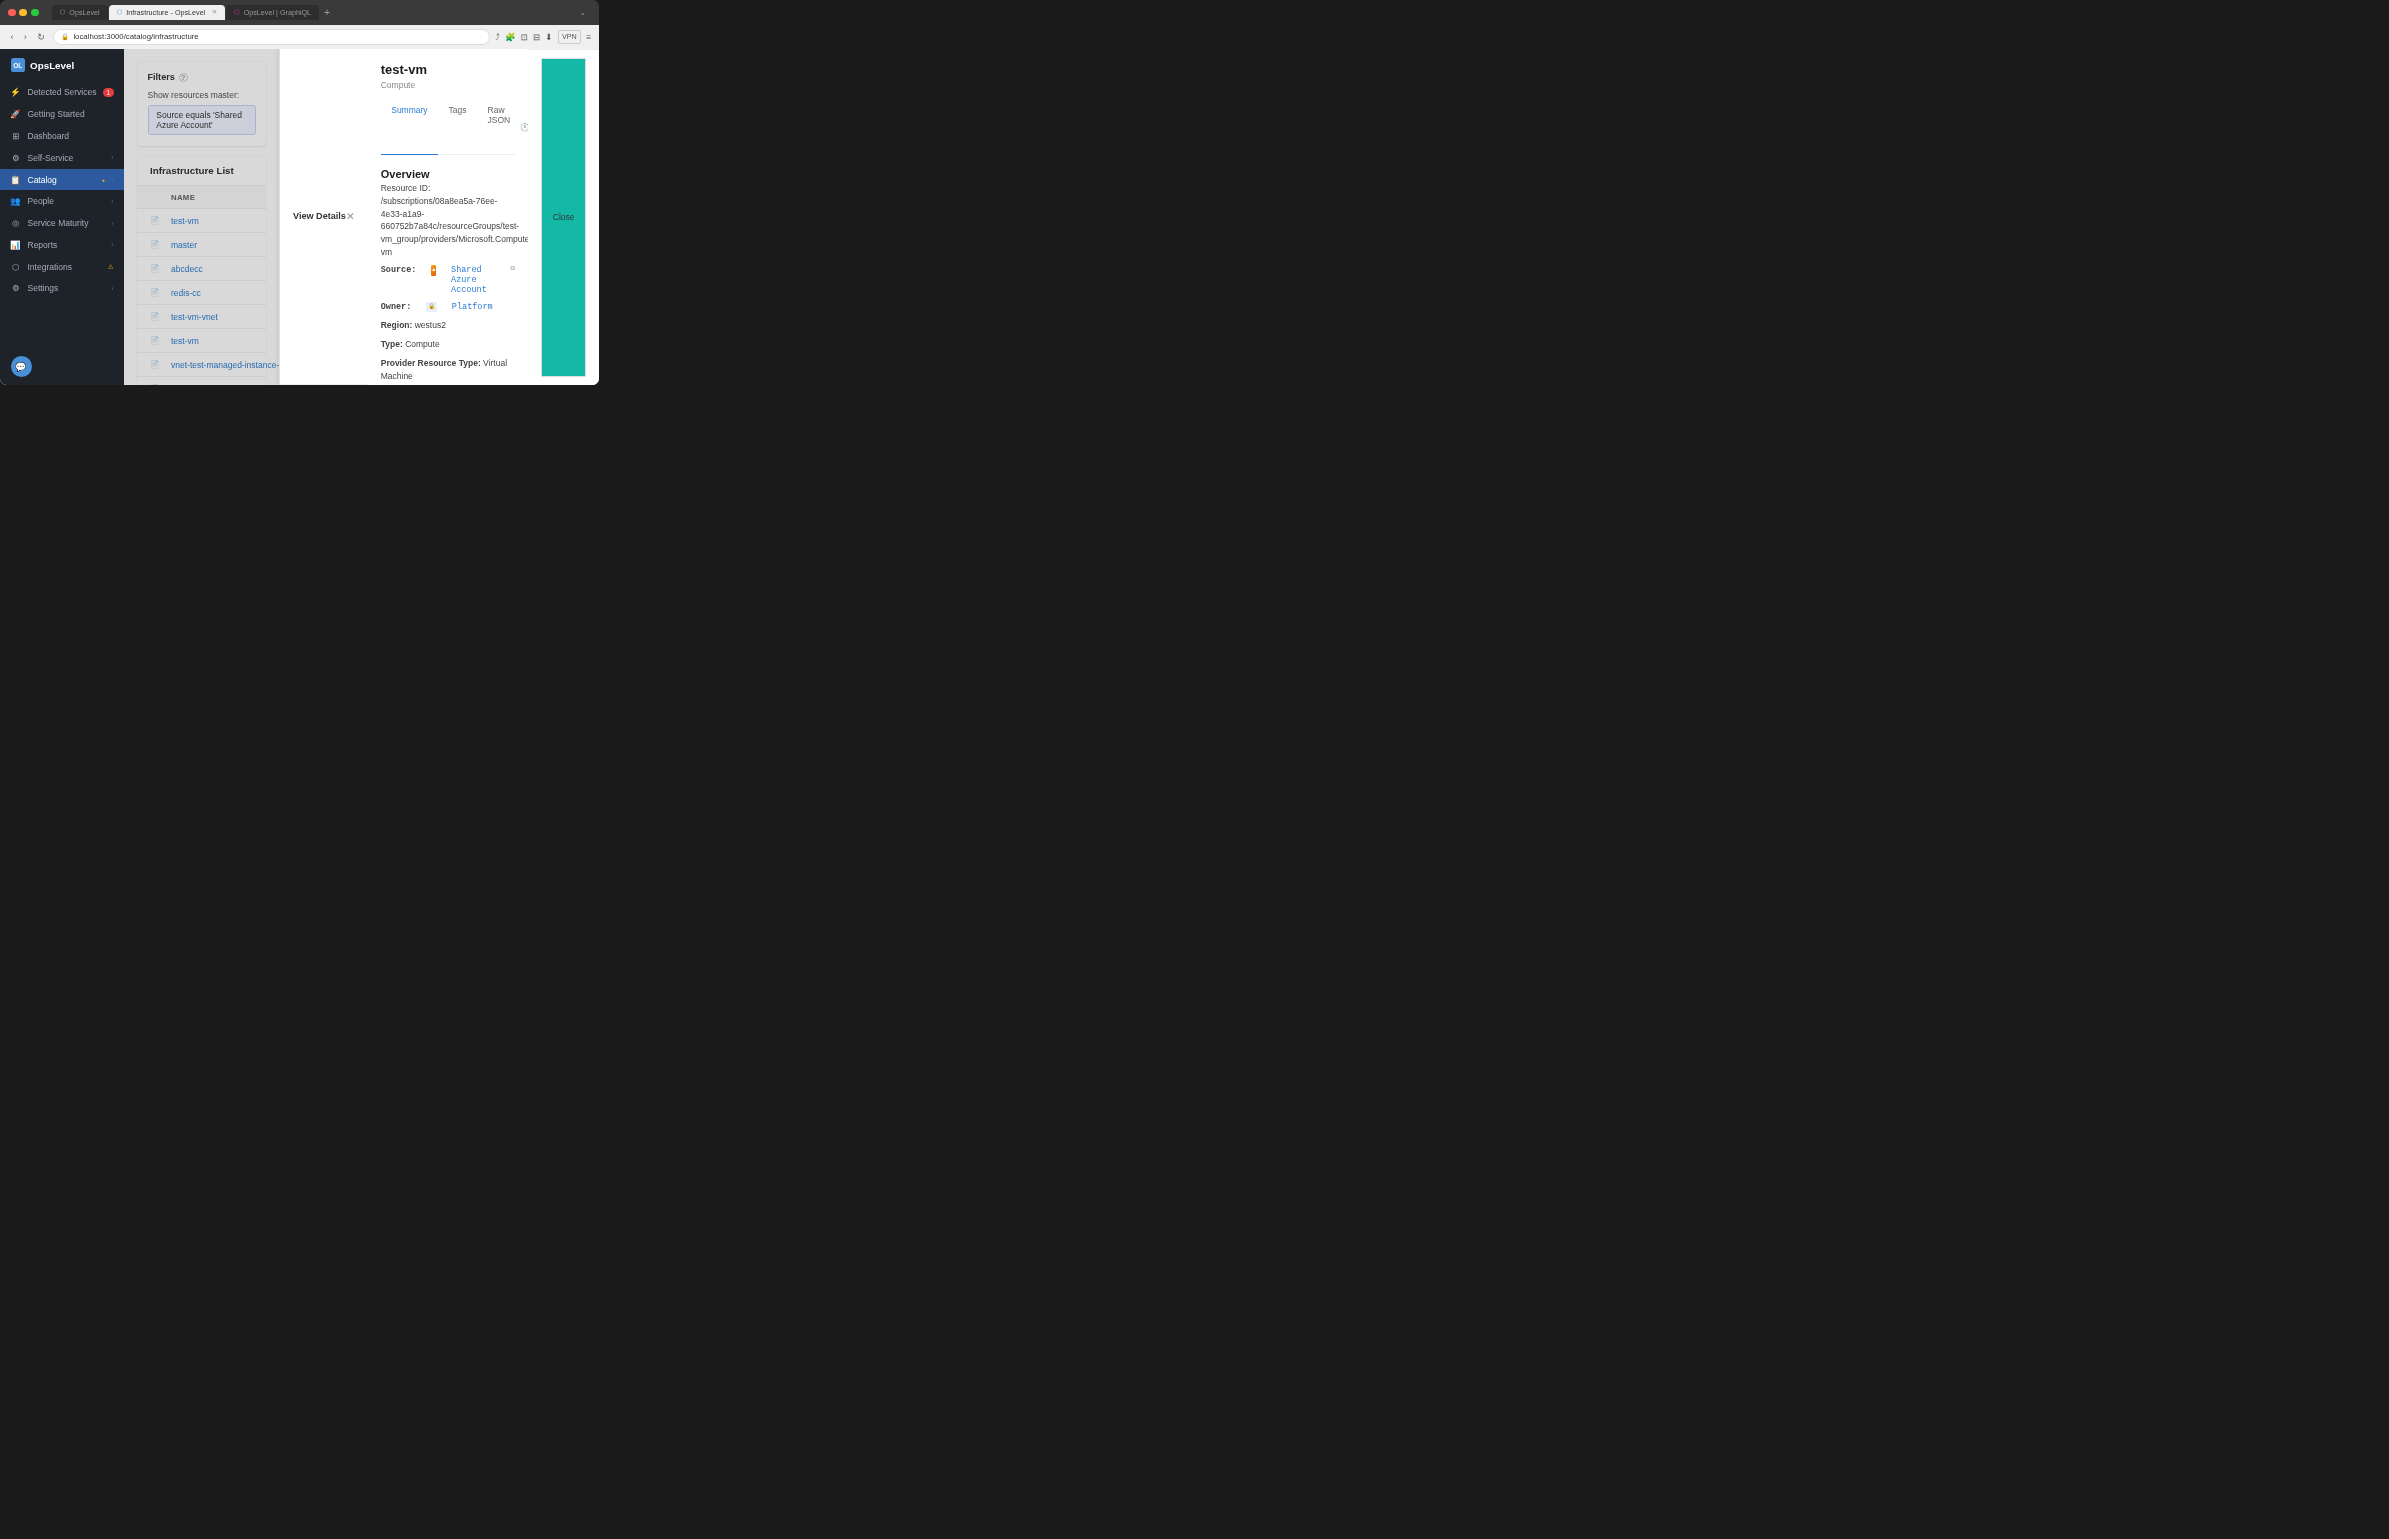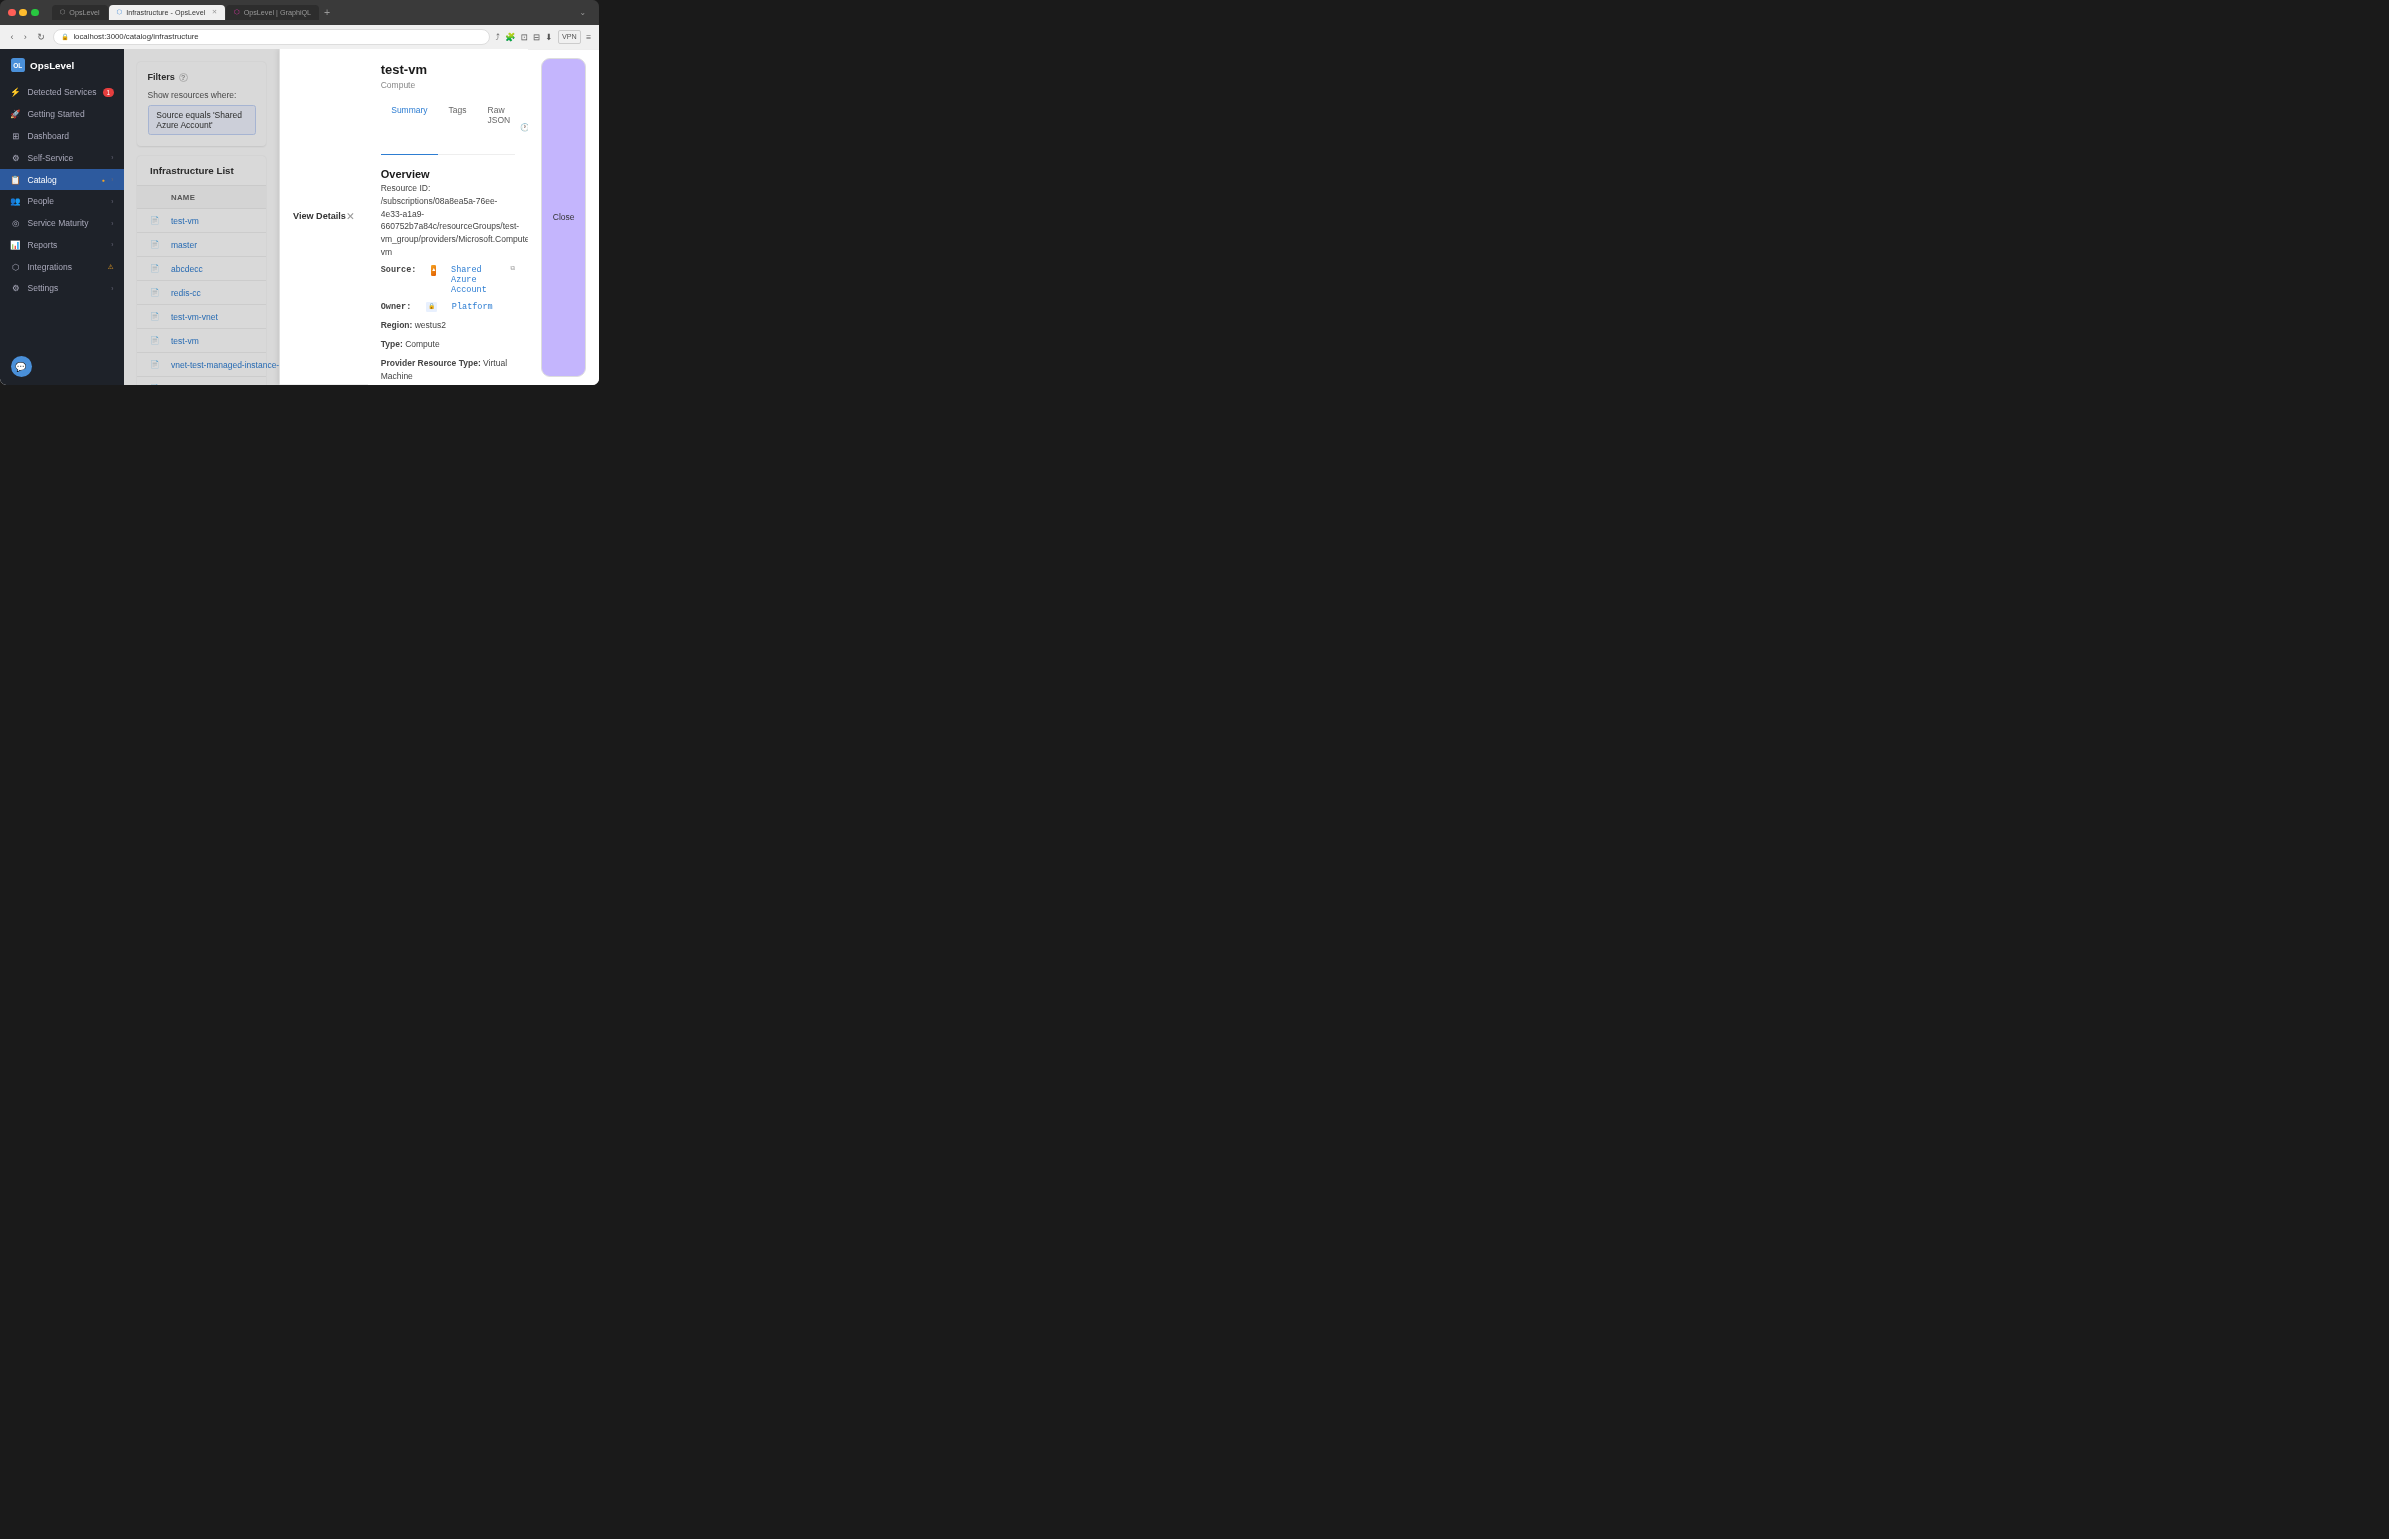--- a/index.html
+++ b/index.html
@@ -76,21 +76,21 @@
 
     .section-title { font-size: 11px; font-weight: 600; color: #1a1a1a; margin-bottom: 2px; }
     .overview-field { font-size: 8.5px; color: #444; margin-bottom: 6.5px; line-height: 1.5; }
     .field-inline { display: flex; gap: 15px; margin-bottom: 6.5px; font-size: 8.5px; color: #444; font-family: Liberation Mono, monospace; }
     .link-blue { color: #2d7dd2; cursor: pointer; }
     .source-icon { width: 10.5px; height: 10.5px; background: linear-gradient(135deg, #f6a623, #e05c00); border-radius: 1.3px; display: inline-flex; align-items: center; justify-content: center; font-size: 5.2px; color: white; }
     .owner-icon { width: 10.5px; height: 10.5px; background: #e8f0fe; border-radius: 1.3px; display: inline-flex; align-items: center; justify-content: center; font-size: 5.9px; color: #4a90d9; }
     .external-link-icon { font-size: 6.5px; color: #999; }
 
     .panel-footer { padding: 7.8px 13px; border-top: 0.7px solid #eee; display: flex; justify-content: flex-end; }
-    .close-btn { background: #c4b5fd; border: 0.7px solid #ddd; border-radius: 9px; padding: 3.9px 10.5px; font-size: 8.5px; color: #333; cursor: pointer; }
+    .close-btn { background: #14b8a6; border: 0.7px solid #ddd; border-radius: 1px; padding: 3.9px 10.5px; font-size: 8.5px; color: #333; cursor: pointer; }
 
     
     .catalog-overlay { position: absolute; inset: 0; background: rgba(0,0,0,0.15); pointer-events: none; }
   </style>
 </head>
 <body>
 
 <div class="browser-chrome">
 
   <div class="browser-titlebar">
@@ -200,21 +200,21 @@
       </div>
     </div>
 
     <div class="catalog-view" style="position:relative;">
 
       <div class="filters-section">
         <div class="filters-title">
           <span>Filters</span>
           <span style="font-size:7.2px; color:#999; border:0.7px solid #ccc; border-radius:50%; width:9.1px; height:9.1px; display:inline-flex; align-items:center; justify-content:center;">?</span>
         </div>
-        <div class="filter-label">Show resources where:</div>
+        <div class="filter-label">Show resources master:</div>
         <div class="filter-chip">
           <span>Source equals 'Shared Azure Account'</span>
         </div>
       </div>
 
       <div class="infra-list">
         <div class="infra-list-header">Infrastructure List</div>
         <div class="table-header">
           <span></span>
           <span>Name</span>

